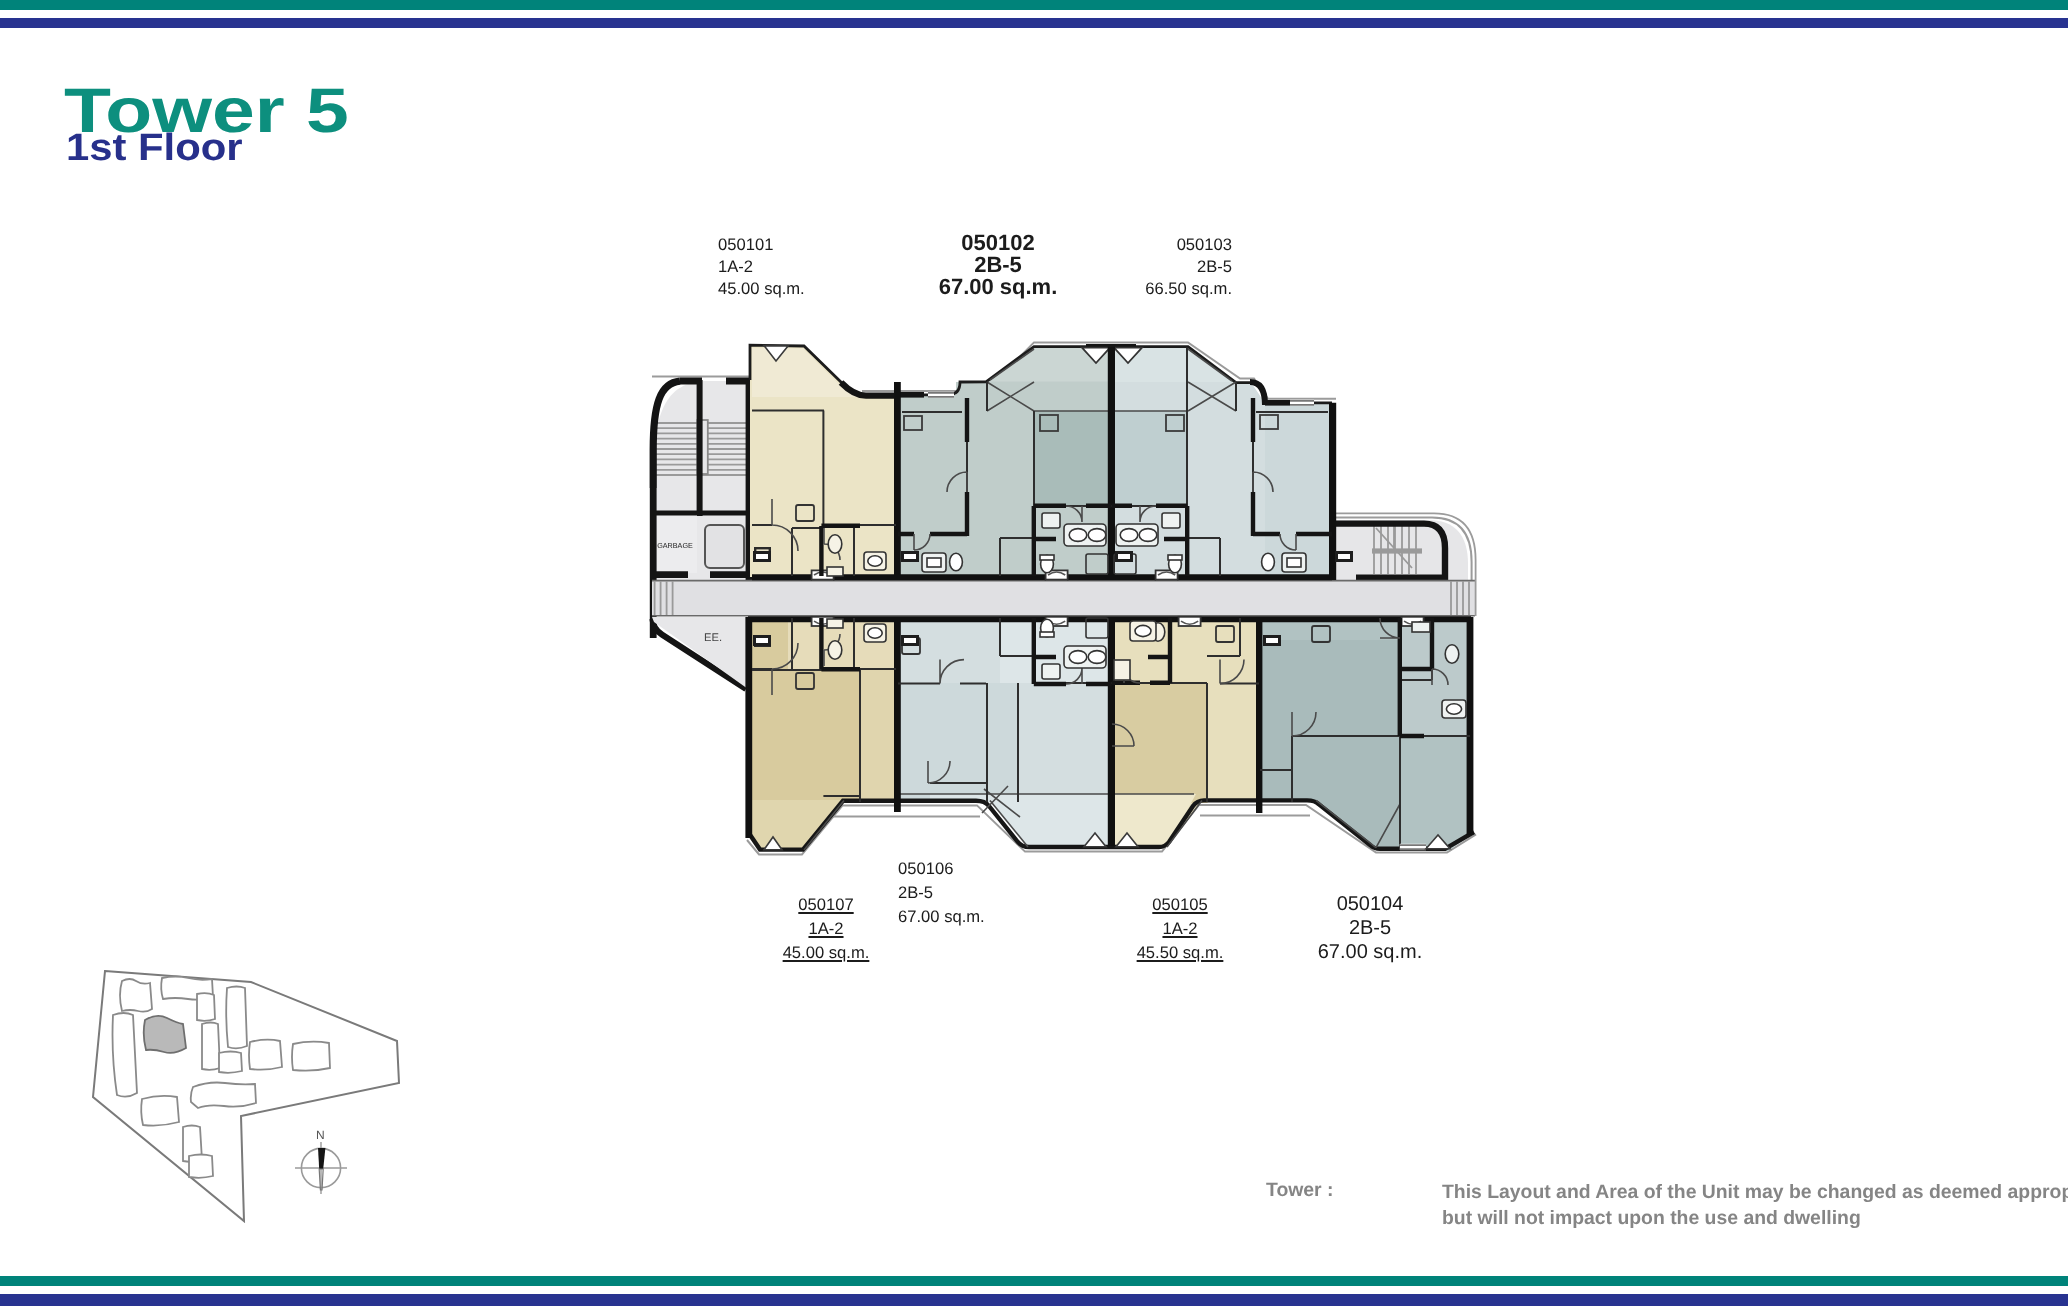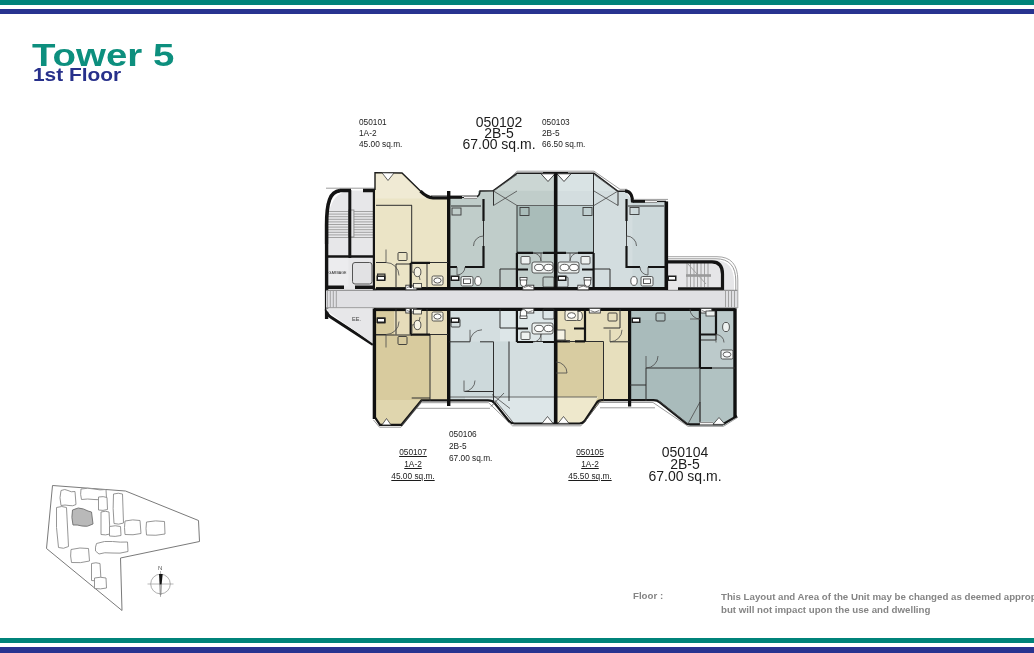--- a/index.html
+++ b/index.html
@@ -484,31 +484,31 @@
 <circle cx="160.5" cy="584" r="9.8" fill="none" stroke="#9a9a9a" stroke-width="0.8"></circle>
 <path d="M160.5,571 V597 M147.5,584 H173.5" stroke="#9a9a9a" stroke-width="0.7" fill="none"></path>
 <path d="M159,574 L162.7,574 L161.6,584.5 L159.6,584.5 Z" fill="#151515"></path>
 <path d="M159.6,584.5 L161.6,584.5 L161,595 L160.2,595 Z" fill="none" stroke="#777" stroke-width="0.6"></path>
 <text x="158" y="569.5" font-size="6" fill="#555" font-family="Liberation Sans,sans-serif">N</text>
 </g>
 </svg>
 
 <div class="abs" style="left:359px;top:116.8px;width:100px;font-size:8.3px;color:#1c1c1c;line-height:11.2px;">050101<br>1A-2<br>45.00 sq.m.</div>
 
-<div class="abs" style="left:449px;top:116.8px;width:100px;text-align:center;font-size:14px;color:#1c1c1c;line-height:11.2px;">050102<br>2B-5<br>67.00 sq.m.</div>
-
-<div class="abs" style="left:542px;top:116.8px;width:100px;text-align:left;font-size:8.3px;color:#1c1c1c;line-height:11.2px;">050103<br>2B-5<br>66.50 sq.m.</div>
+<div class="abs" style="left:449px;top:116.8px;width:100px;text-align:center;font-size:11px;color:#1c1c1c;line-height:11.2px;font-weight:bold;">050102<br>2B-5<br>67.00 sq.m.</div>
+
+<div class="abs" style="left:516px;top:116.8px;width:100px;text-align:right;font-size:8.3px;color:#1c1c1c;line-height:11.2px;">050103<br>2B-5<br>66.50 sq.m.</div>
 
 <div class="abs" style="left:363px;top:447.3px;width:100px;text-align:center;font-size:8.3px;color:#1c1c1c;line-height:11.9px;text-decoration:underline;">050107<br>1A-2<br>45.00 sq.m.</div>
 
 <div class="abs" style="left:449px;top:429px;width:100px;text-align:left;font-size:8.3px;color:#1c1c1c;line-height:11.9px;">050106<br>2B-5<br>67.00 sq.m.</div>
 
 <div class="abs" style="left:540px;top:447.3px;width:100px;text-align:center;font-size:8.3px;color:#1c1c1c;line-height:11.9px;text-decoration:underline;">050105<br>1A-2<br>45.50 sq.m.</div>
 
-<div class="abs" style="left:635px;top:447.3px;width:100px;text-align:center;font-size:14px;color:#1c1c1c;line-height:11.9px;">050104<br>2B-5<br>67.00 sq.m.</div>
-
-<div class="abs" style="left:633px;top:590px;font-size:9.7px;font-weight:bold;color:#858585;">Floor :</div>
+<div class="abs" style="left:635px;top:447.3px;width:100px;text-align:center;font-size:10px;color:#1c1c1c;line-height:11.9px;">050104<br>2B-5<br>67.00 sq.m.</div>
+
+<div class="abs" style="left:633px;top:590px;font-size:9.7px;font-weight:bold;color:#858585;">Tower :</div>
 
 <div class="abs" style="left:677px;top:590px;font-size:9.7px;font-weight:bold;color:#858585;line-height:13px;white-space:nowrap;margin-left:44px;">This Layout and Area of the Unit may be changed as deemed appropriate,<br>but will not impact upon the use and dwelling</div>
 
 <div class="abs" style="left:0;top:637.8px;width:1034px;height:5.2px;background:#00837a;"></div>
 
 <div class="abs" style="left:0;top:646.9px;width:1034px;height:6.1px;background:#283390;"></div>
 
 </body></html>

